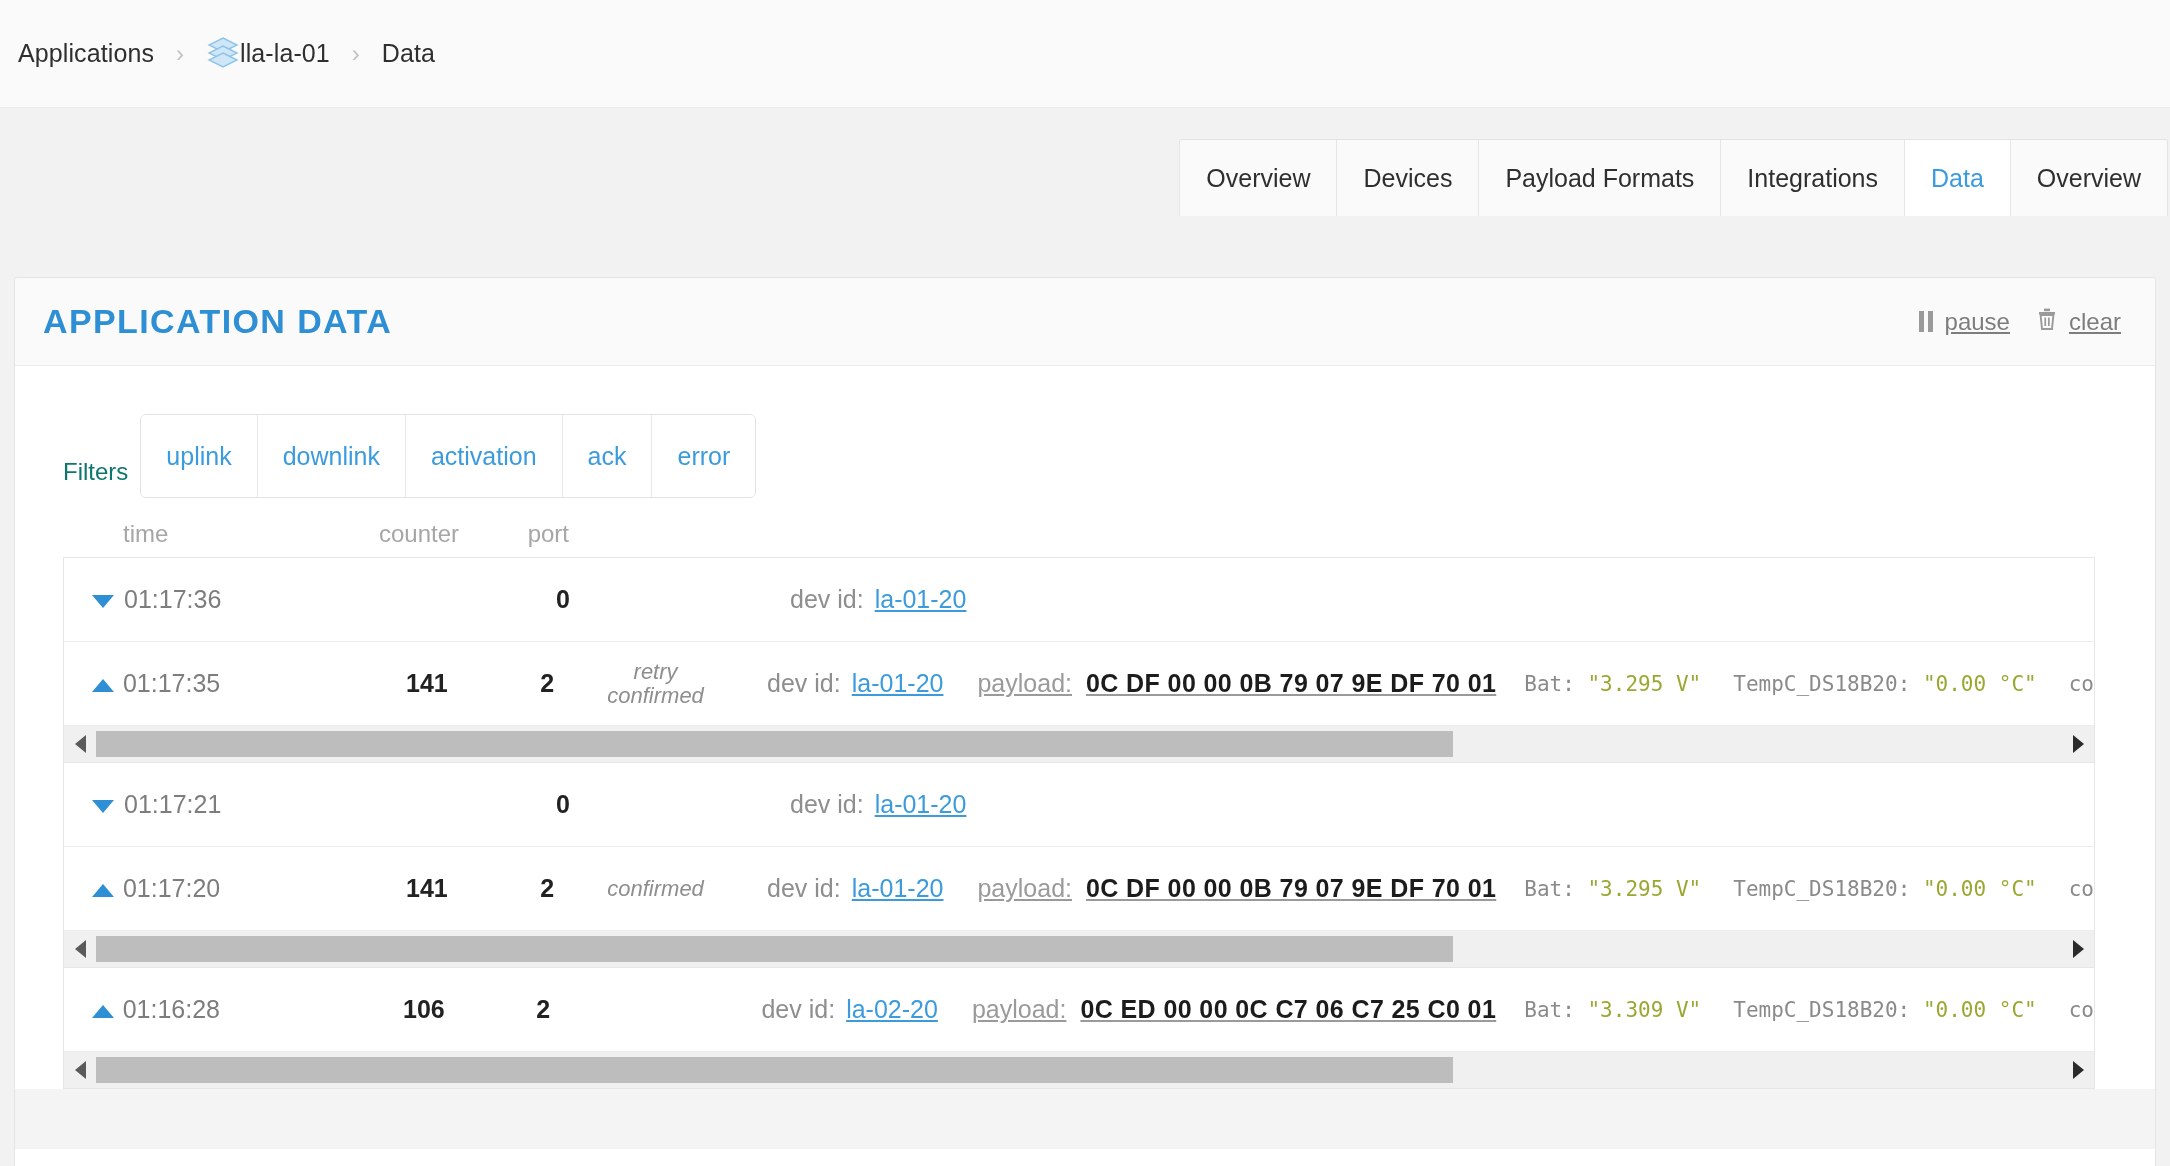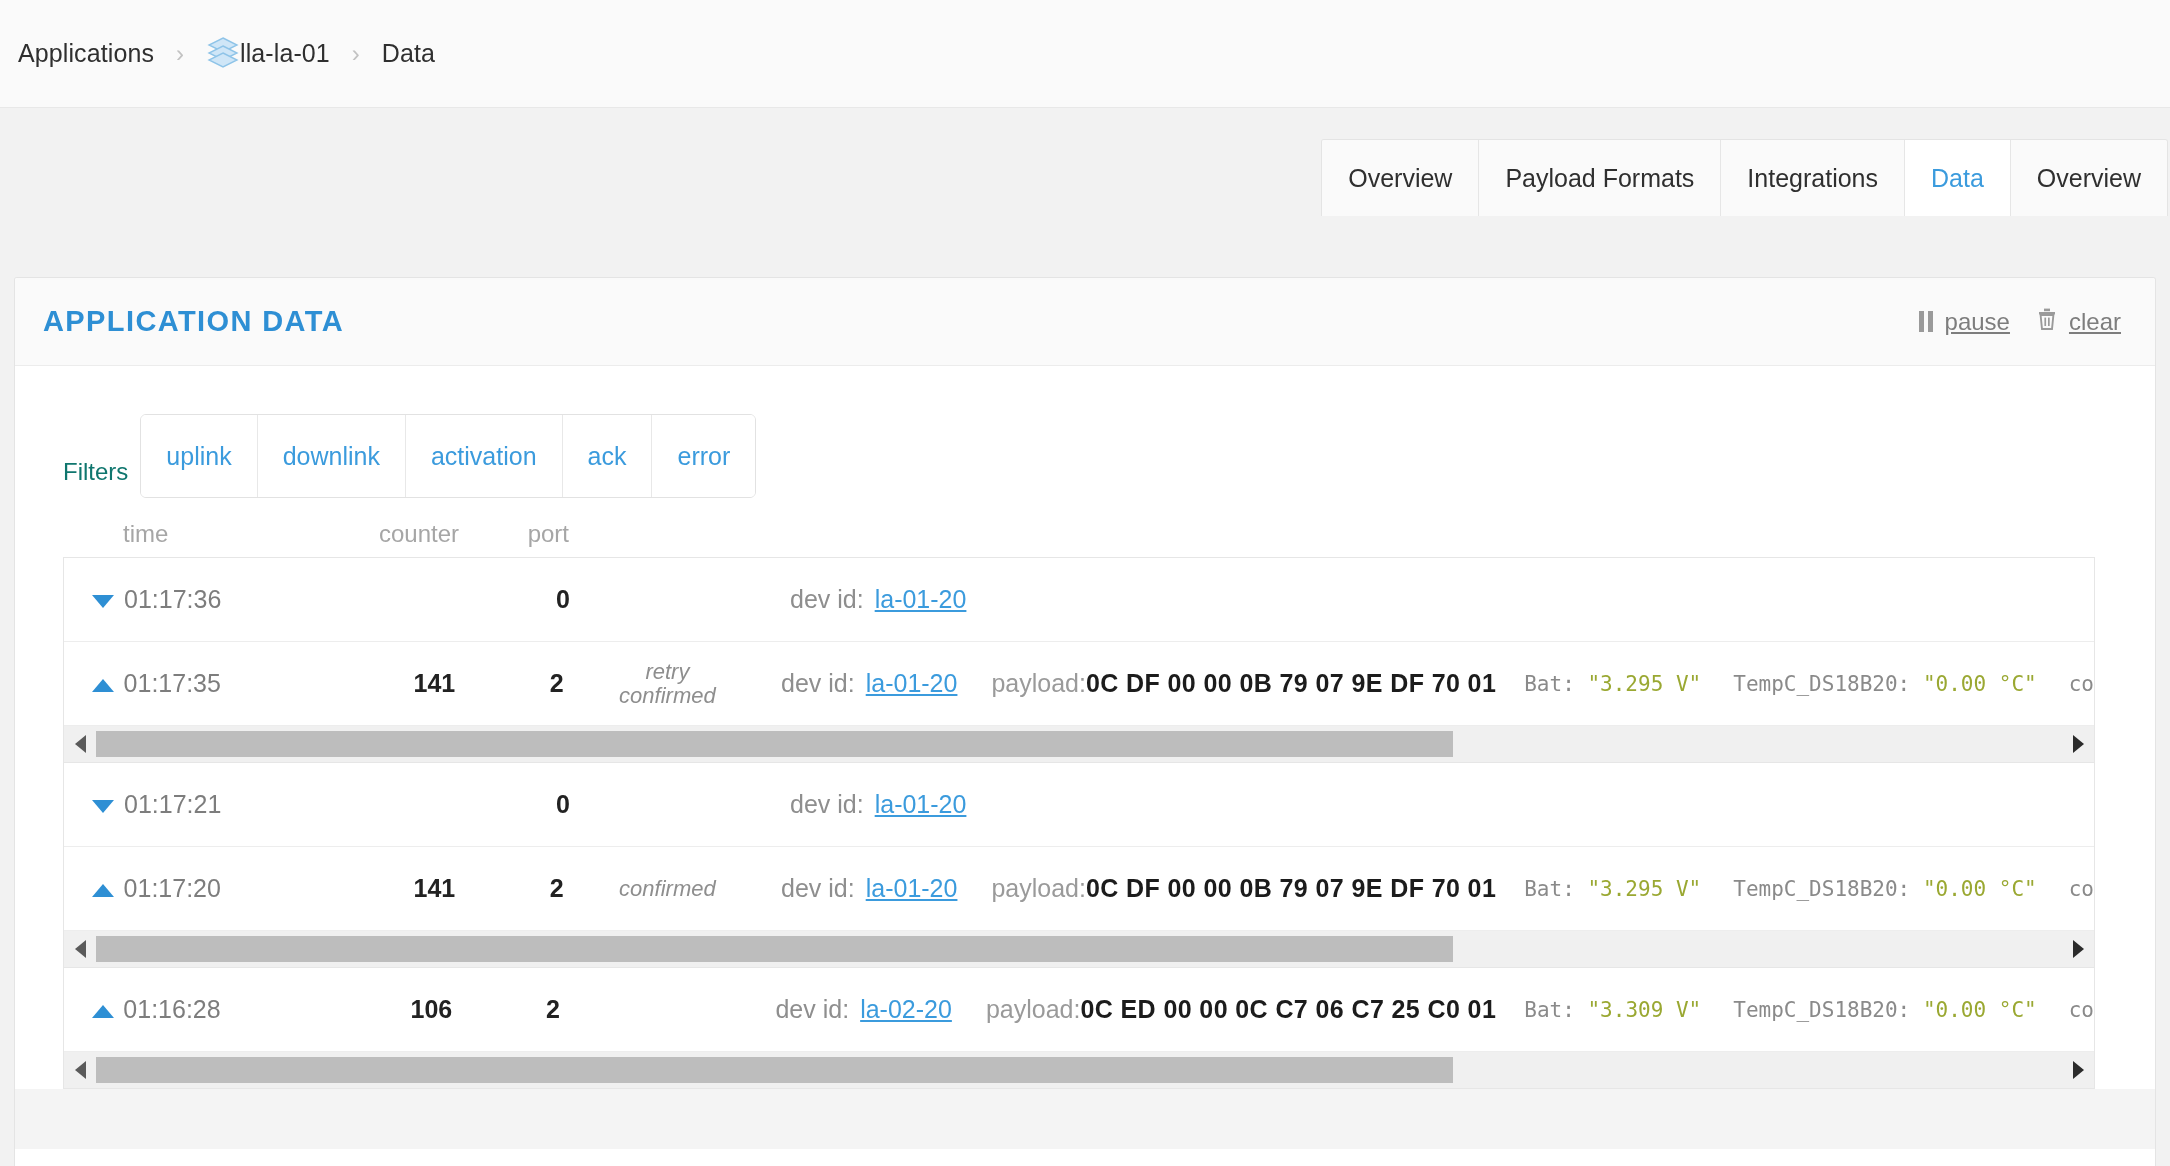--- a/index.html
+++ b/index.html
@@ -96,21 +96,21 @@
     height: 88px;
     background: #fafafa;
     border-bottom: 1px solid #ececec;
     display: flex;
     align-items: center;
     justify-content: space-between;
     padding: 0 34px 0 28px;
     box-sizing: border-box;
   }
   .panel-title {
-    font-size: 29px;
+    font-size: 34px;
     font-weight: bold;
     color: #2e8fd4;
     letter-spacing: 1.4px;
   }
   .panel-actions {
     display: flex;
     align-items: center;
     gap: 26px;
     font-size: 24px;
     color: #8a8a8a;
@@ -250,20 +250,22 @@
   }
   .devlink {
     color: #3b9bdd;
     text-decoration: underline;
   }
   .c-payload {
     padding-left: 34px;
     color: #9a9a9a;
     display: flex;
     align-items: center;
+    gap: 14px;
+    text-decoration: underline;
   }
   .hex {
     color: #1c1c1c;
     font-weight: bold;
     letter-spacing: .4px;
   }
   .fields {
     display: flex;
     align-items: center;
     gap: 32px;
@@ -331,20 +333,23 @@
     <span class="crumb">lla-la-01</span>
   </span>
   <span class="crumb-sep">›</span>
   <span class="crumb">Data</span>
 </div>
 
 <div class="tabzone">
   <div class="tabs">
     <div class="tab">
         <span>Overview</span>
+      </div>
+    <div class="tab">
+        <span>Devices</span>
       </div>
     <div class="tab">
         <span>Payload Formats</span>
       </div>
     <div class="tab">
         <span>Integrations</span>
       </div>
     <div class="tab active">
         <span>Data</span>
       </div>

